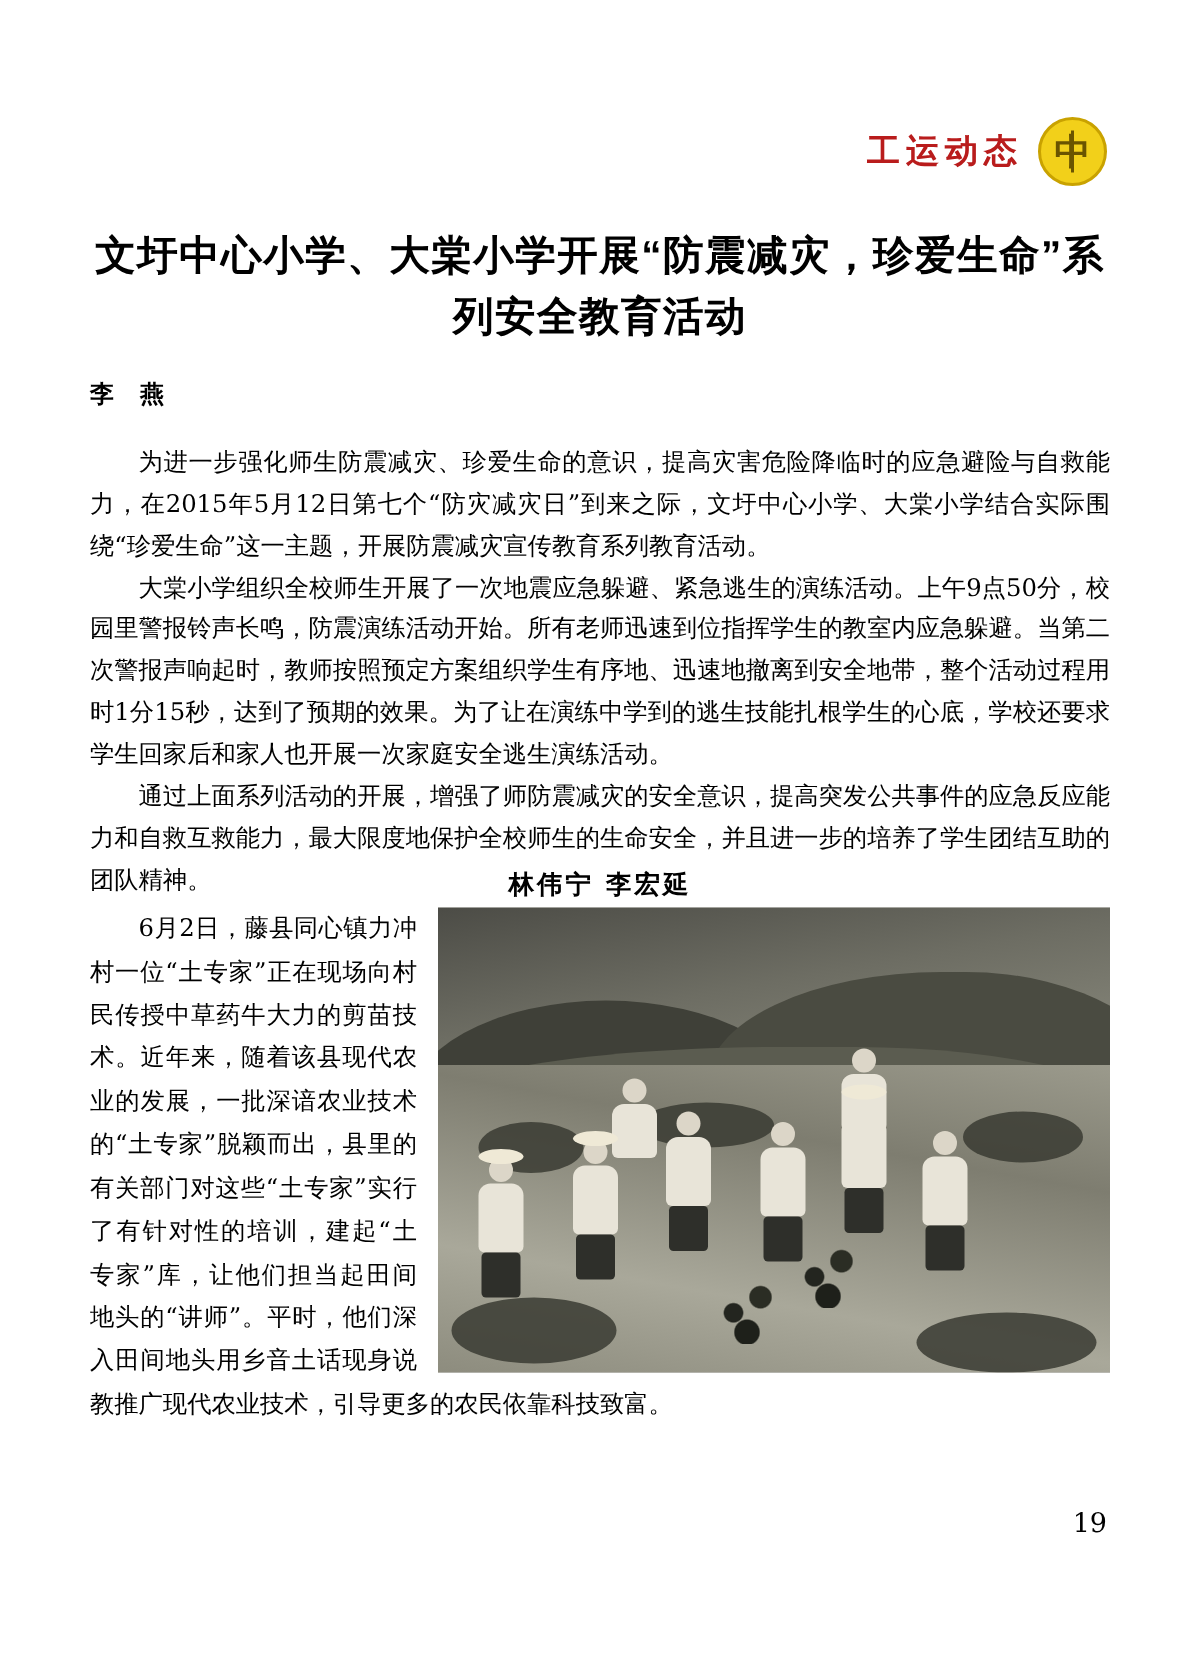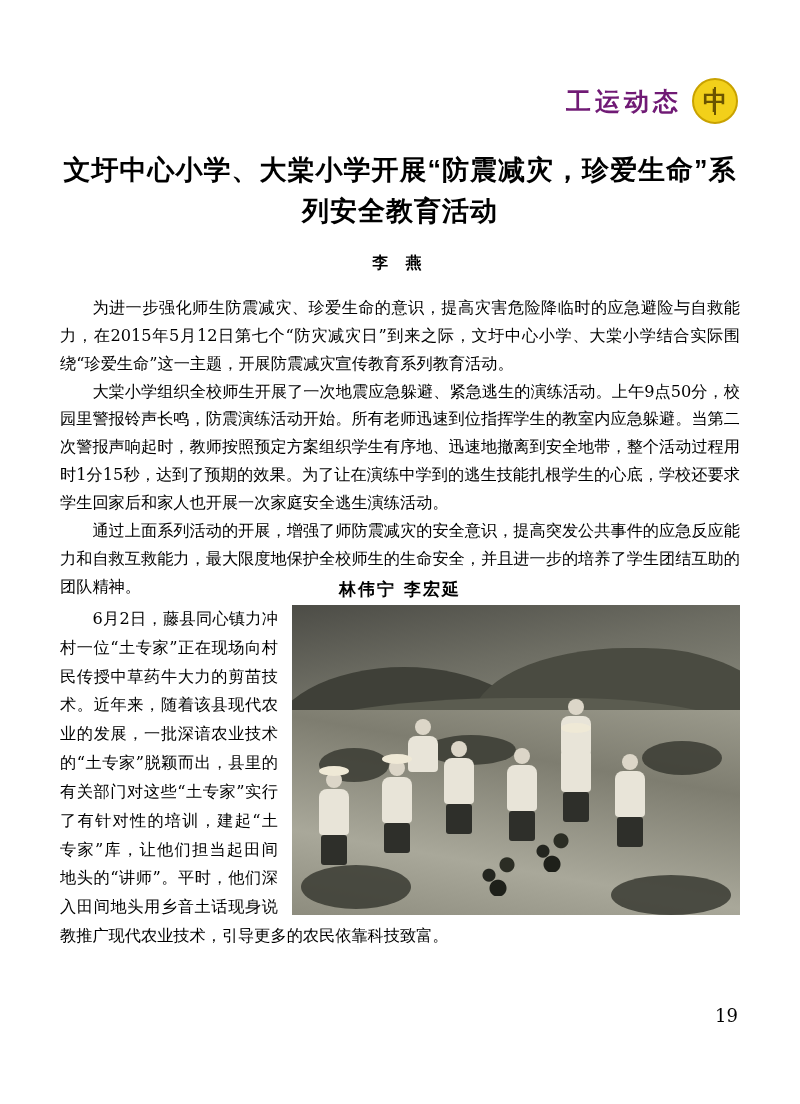--- a/index.html
+++ b/index.html
@@ -28,23 +28,23 @@
     position: absolute;
     top: 78px;
     right: 62px;
     display: flex;
     align-items: center;
     gap: 10px;
   }
   .masthead-text {
     font-family: Liberation Serif, serif;
     font-weight: bold;
-    font-size: 25px;
+    font-size: 22px;
     letter-spacing: 4px;
-    color: #701a75;
+    color: #b91c1c;
   }
   .masthead-logo {
     width: 42px;
     height: 42px;
     border-radius: 50%;
     background: #f2d01a;
     border: 2px solid #c9a200;
     position: relative;
     display: flex;
     align-items: center;
@@ -77,21 +77,20 @@
   }
   .title1 {
     text-align: center;
     font-family: Liberation Sans, sans-serif;
     font-weight: bold;
     font-size: 27px;
     line-height: 1.5;
     letter-spacing: 1px;
   }
   .byline {
-    text-align: center;
     font-weight: bold;
     font-size: 16px;
     margin-top: 22px;
     letter-spacing: 6px;
     font-family: "DejaVu Serif", serif;
   }
   .body-text {
     margin-top: 20px;
     font-size: 16.2px;
     line-height: 1.72;

